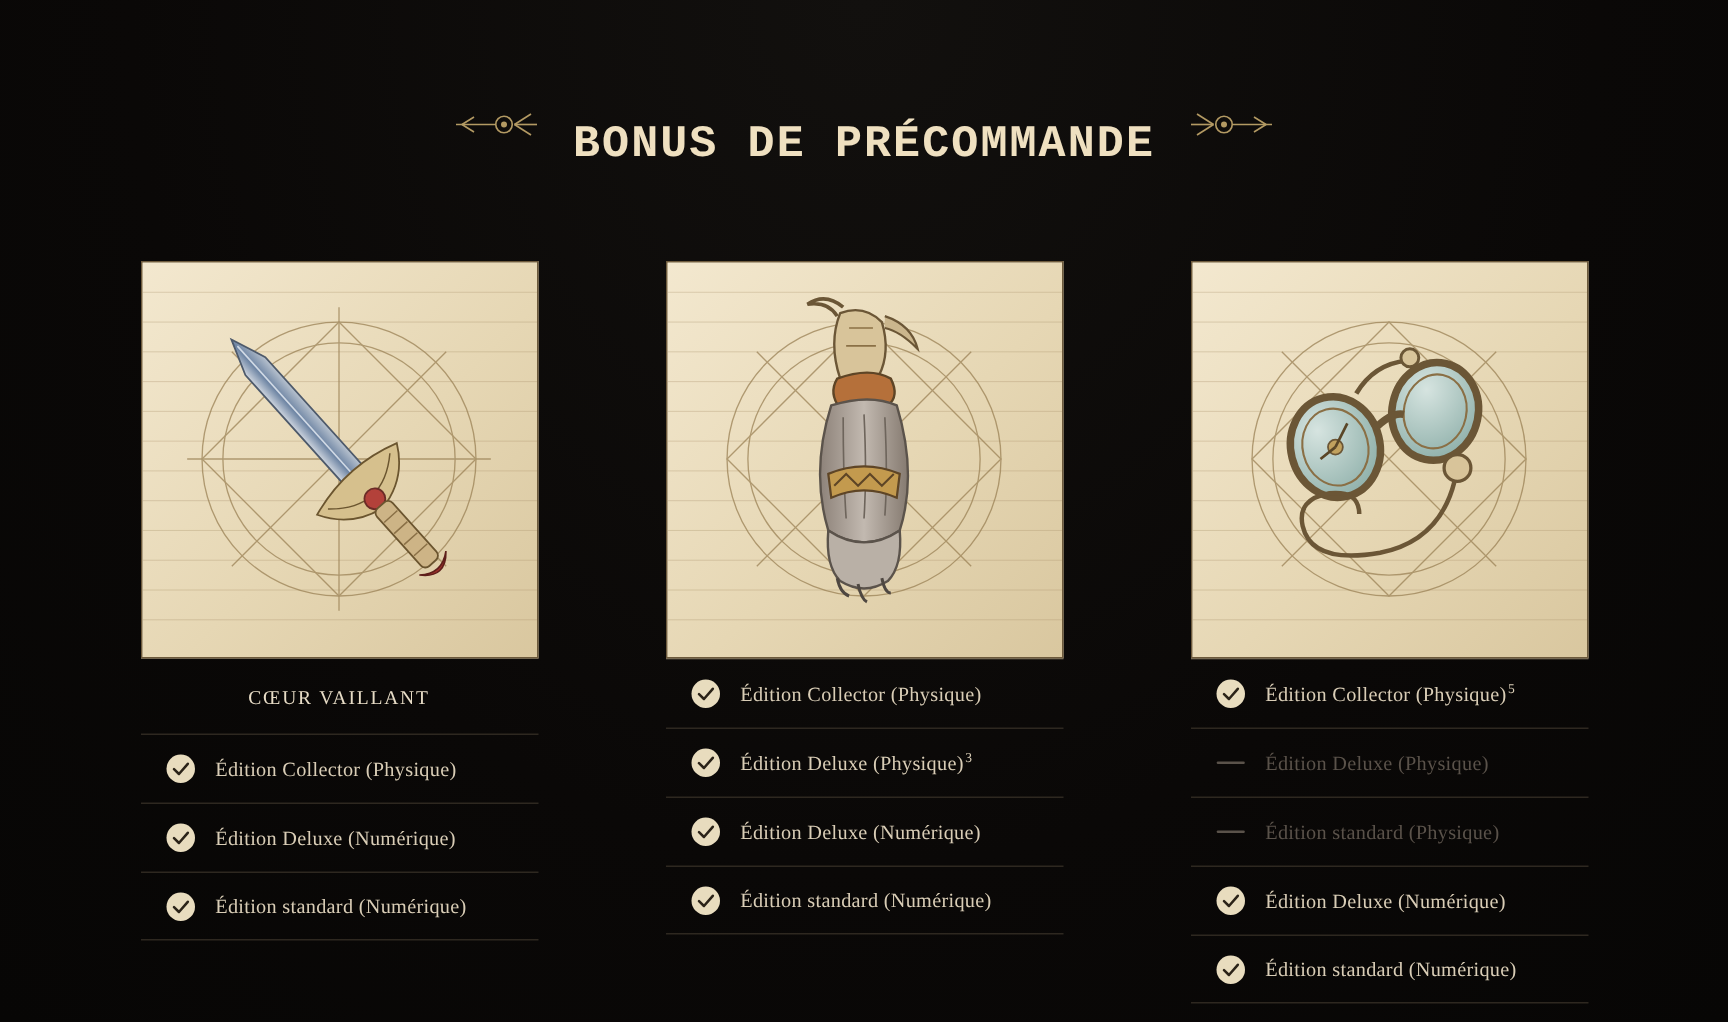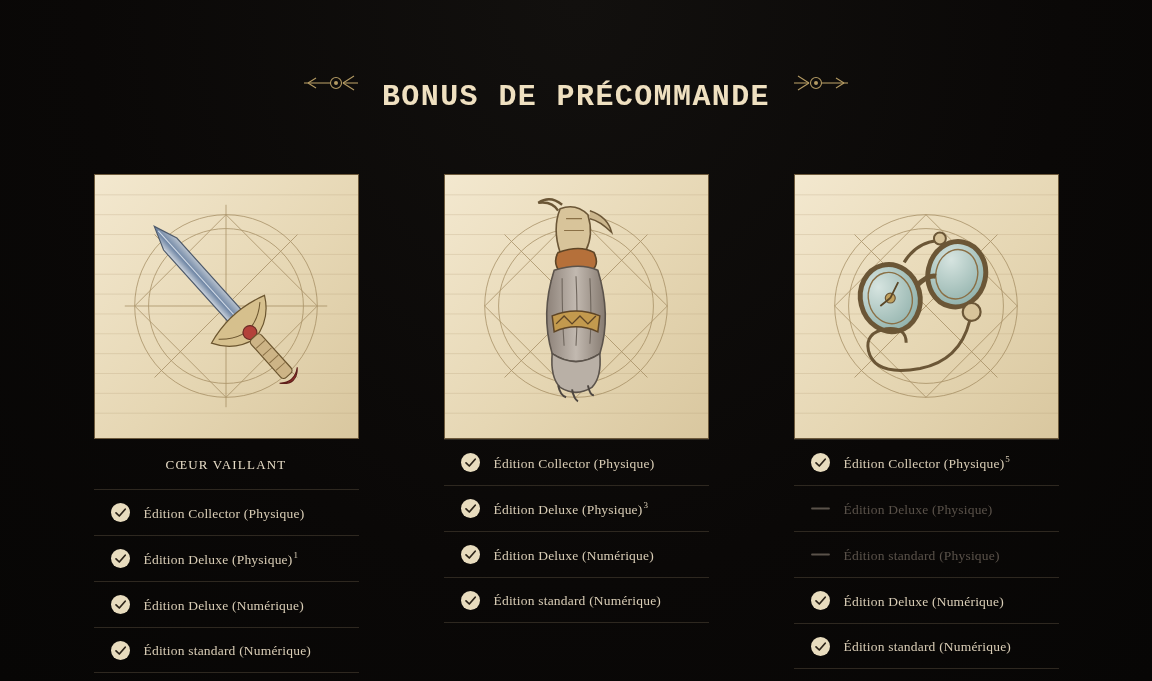--- a/index.html
+++ b/index.html
@@ -190,29 +190,20 @@
             </span>
           <span class="edition-label"><span>Édition Collector (Physique)</span><sup></sup></span>
         </li>
         <li class="edition-row">
           <span class="mark">
               <svg width="21" height="21" viewBox="0 0 21 21">
                 <circle cx="10.5" cy="10.5" r="9.5" fill="#e8dcbe"></circle>
                 <path d="M6 10.8 L9.3 14 L15.2 7.2" fill="none" stroke="#2b2318" stroke-width="1.7" stroke-linecap="round" stroke-linejoin="round"></path>
               </svg>
             </span>
-          <span class="edition-label"><span>Édition Deluxe (Physique)</span><sup>1</sup></span>
-        </li>
-        <li class="edition-row">
-          <span class="mark">
-              <svg width="21" height="21" viewBox="0 0 21 21">
-                <circle cx="10.5" cy="10.5" r="9.5" fill="#e8dcbe"></circle>
-                <path d="M6 10.8 L9.3 14 L15.2 7.2" fill="none" stroke="#2b2318" stroke-width="1.7" stroke-linecap="round" stroke-linejoin="round"></path>
-              </svg>
-            </span>
           <span class="edition-label"><span>Édition Deluxe (Numérique)</span><sup></sup></span>
         </li>
         <li class="edition-row">
           <span class="mark">
               <svg width="21" height="21" viewBox="0 0 21 21">
                 <circle cx="10.5" cy="10.5" r="9.5" fill="#e8dcbe"></circle>
                 <path d="M6 10.8 L9.3 14 L15.2 7.2" fill="none" stroke="#2b2318" stroke-width="1.7" stroke-linecap="round" stroke-linejoin="round"></path>
               </svg>
             </span>
           <span class="edition-label"><span>Édition standard (Numérique)</span><sup></sup></span>

